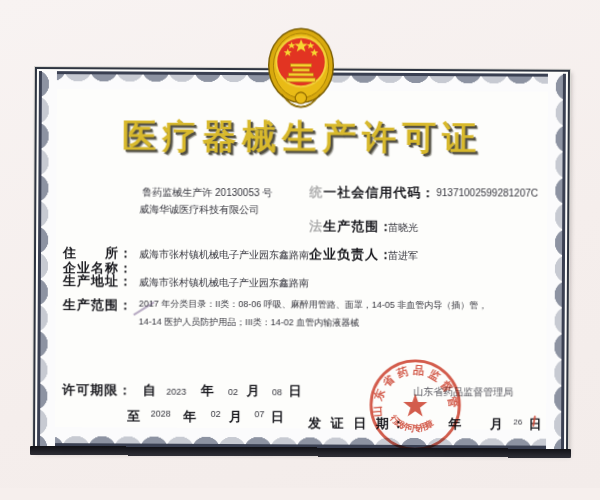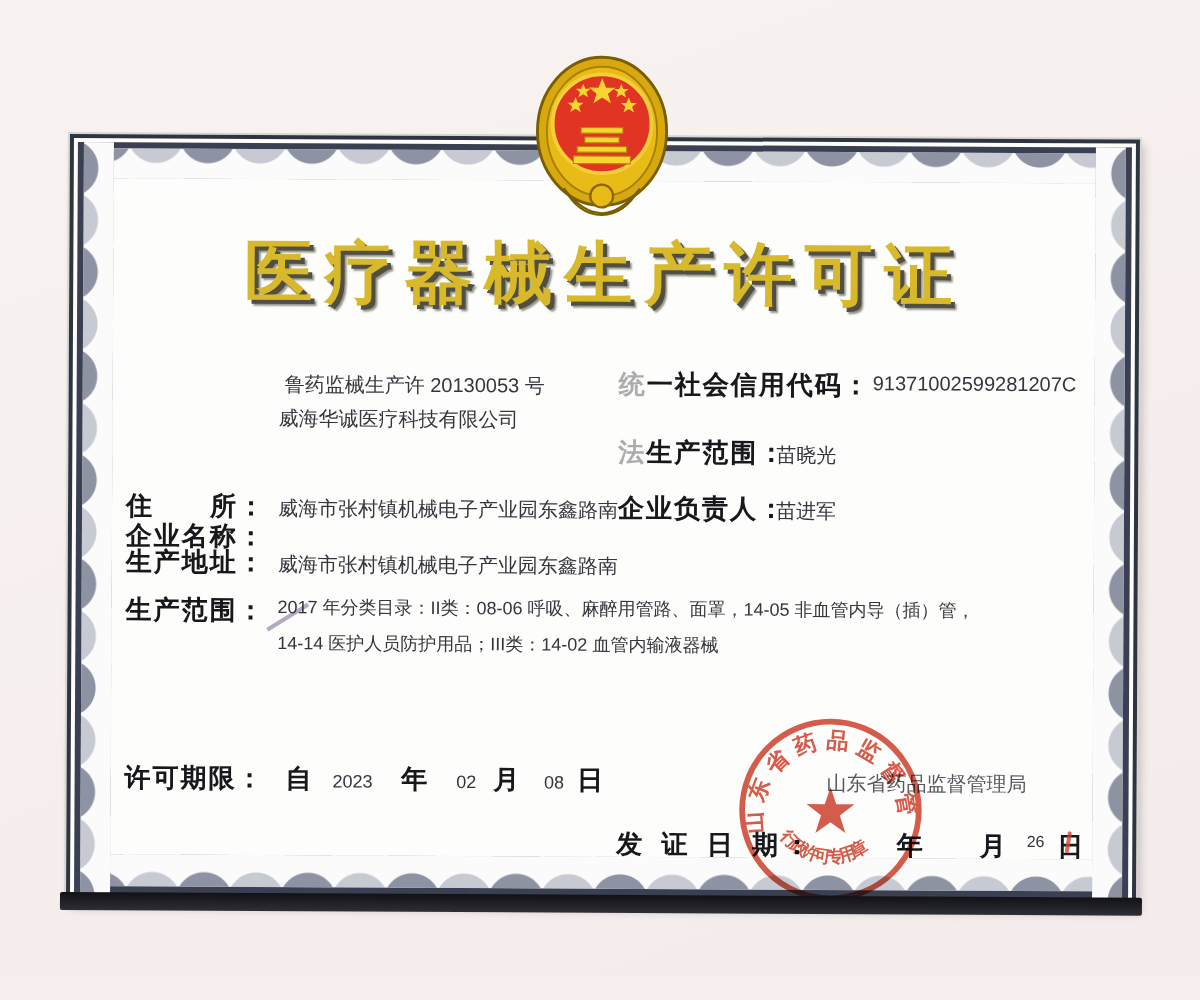--- a/index.html
+++ b/index.html
@@ -138,20 +138,29 @@
     <div class="dateline" style="left:27px;top:311px;">
       <span class="unit" style="letter-spacing:1px;">许可期限：</span>
       <span class="unit" style="margin-left:6px;">自</span>
       <span class="num" style="margin-left:6px;">2023</span>
       <span class="unit" style="margin-left:10px;">年</span>
       <span class="num" style="margin-left:10px;">02</span>
       <span class="unit" style="margin-left:4px;">月</span>
       <span class="num" style="margin-left:8px;">08</span>
       <span class="unit" style="margin-left:2px;">日</span>
     </div>
+    <div class="dateline" style="left:92px;top:337px;">
+      <span class="unit">至</span>
+      <span class="num raised" style="margin-left:6px;">2028</span>
+      <span class="unit" style="margin-left:8px;">年</span>
+      <span class="num raised" style="margin-left:10px;">02</span>
+      <span class="unit" style="margin-left:4px;">月</span>
+      <span class="num raised" style="margin-left:8px;">07</span>
+      <span class="unit" style="margin-left:2px;">日</span>
+    </div>
 
     <div class="val" style="left:378px;top:314px;color:#56565e;">山东省药品监督管理局</div>
 
     <div class="dateline" style="left:273px;top:343px;">
       <span class="unit" style="letter-spacing:3px;">发 证 日 期：</span>
       <span class="unit" style="margin-left:36px;">年</span>
       <span class="unit" style="margin-left:24px;">月</span>
       <span class="num raised" style="margin-left:6px;font-size:8px;">26</span>
       <span class="unit" style="margin-left:2px;">日</span>
     </div>

